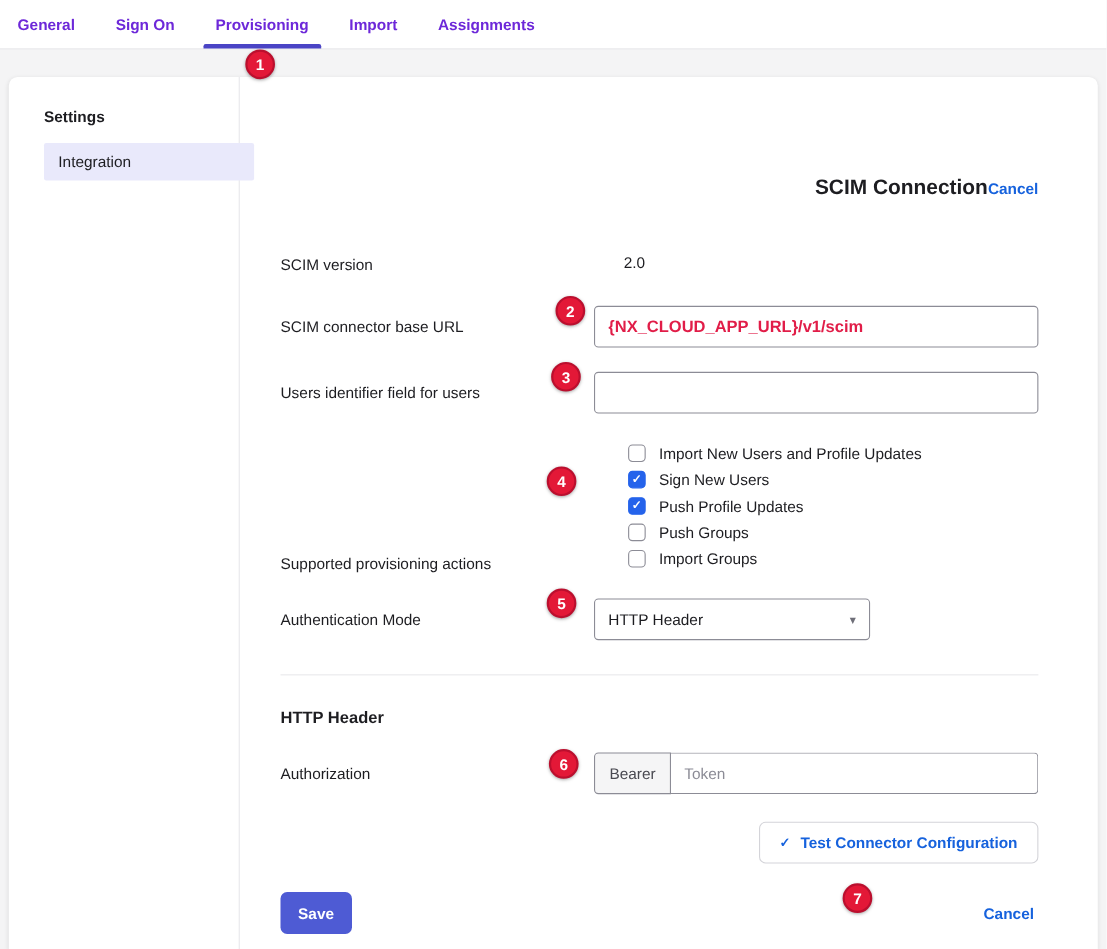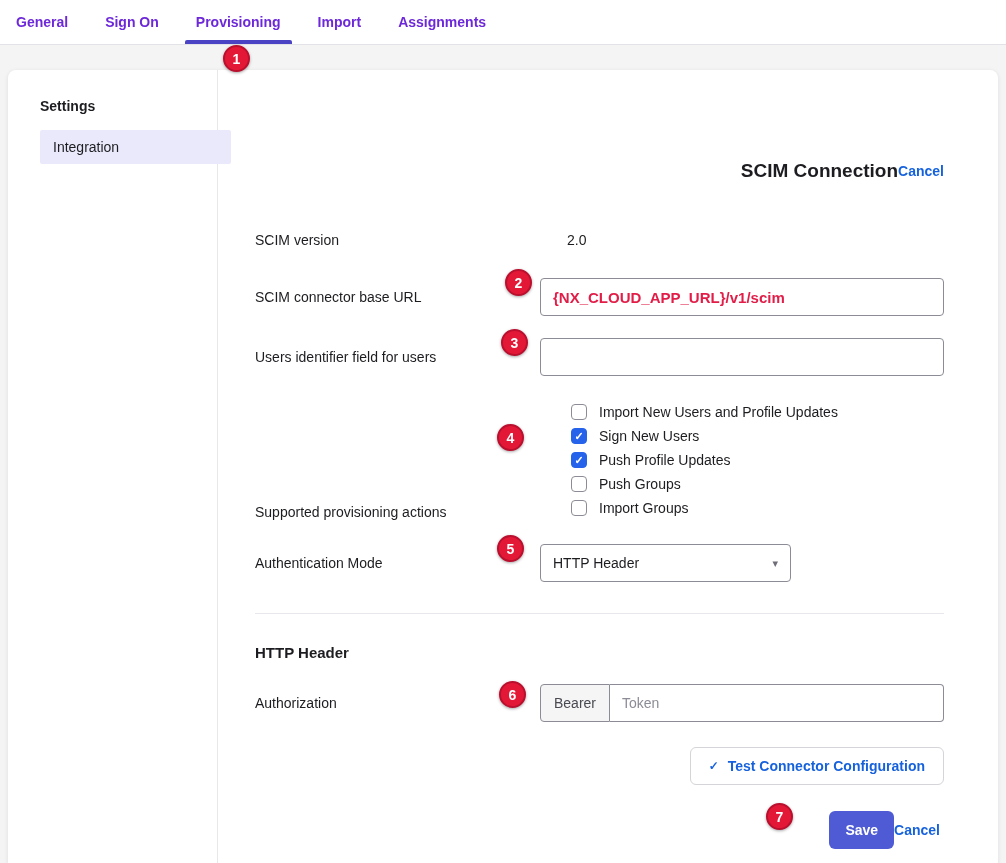--- a/index.html
+++ b/index.html
@@ -229,21 +229,21 @@
     align-items:center;
     gap:9px;
     padding:0 18px;
     cursor:pointer;
     font-family:"Liberation Sans", sans-serif;
   }
   .test-btn .btn-icon { font-size:12px; }
 
   .save-row {
     display:flex;
-    justify-content:flex-end;
+    justify-content:space-between;
     align-items:center;
     width:689px;
     padding-right:4px;
   }
   .save-btn {
     height:38px;
     min-width:62px;
     padding:0 16px;
     background:#4e5bd4;
     color:#fff;

